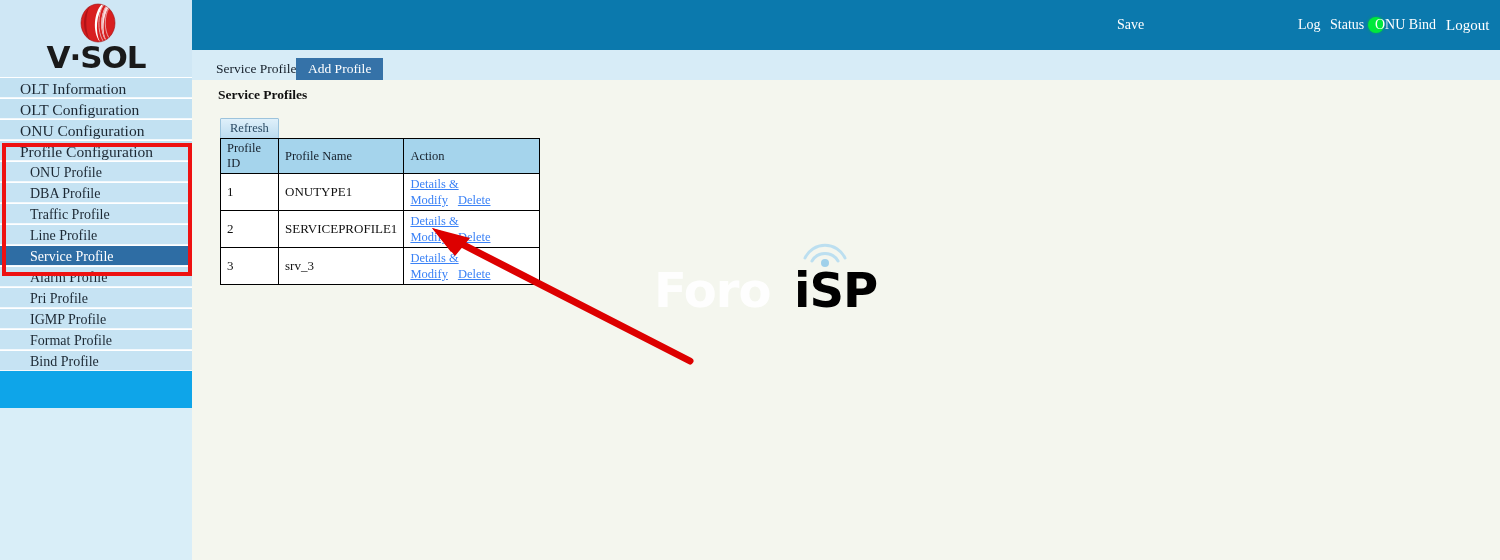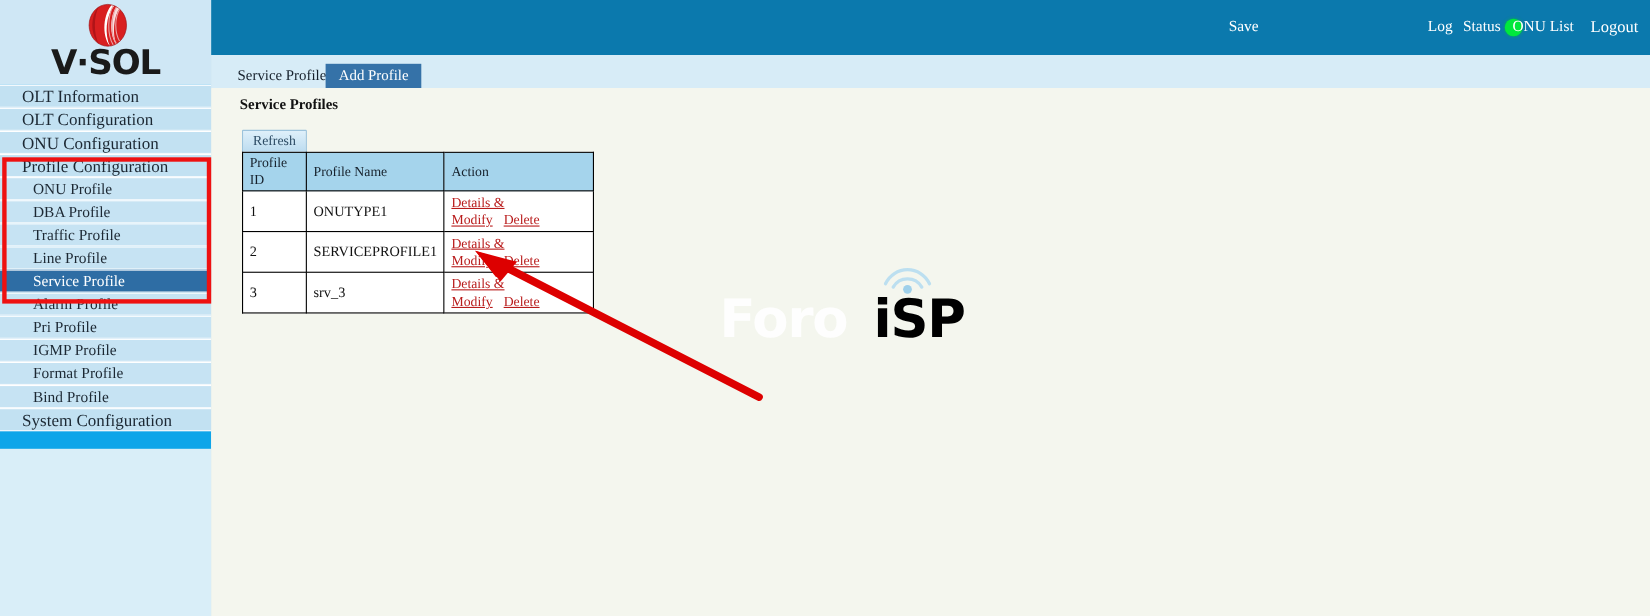--- a/index.html
+++ b/index.html
@@ -237,21 +237,21 @@
   }
   table.profiles td {
     background: #ffffff;
     color: #111111;
     font-size: 13px;
   }
   .col-id    { width: 58px; margin-left: 16px; }
   .col-name  { width: 106px; }
   .col-action{ width: 136px; }
   .tlink {
-    color: #b91c1c;
+    color: #3b82f6;
     text-decoration: underline;
     cursor: pointer;
     font-size: 12.5px;
     margin-top: 36px;
   }
   .tlink + .tlink { margin-left: 10px; }
 
   
   .watermark {
     position: absolute;
@@ -358,34 +358,31 @@
       </div>
       <div class="nav-item sub">
         <span>IGMP Profile</span>
       </div>
       <div class="nav-item sub">
         <span>Format Profile</span>
       </div>
       <div class="nav-item sub">
         <span>Bind Profile</span>
       </div>
-      <div class="nav-item top">
-        <span>System Configuration</span>
-      </div>
     </div>
 
     <div class="red-box"></div>
   </div>
 
   <div class="topbar">
     <div class="topbar-item" style="left:925px;">Save</div>
     <div class="status-dot"></div>
     <div class="topbar-item" style="left:1106px;">Log</div>
     <div class="topbar-item" style="left:1138px;">Status</div>
-    <div class="topbar-item" style="left:1183px;">ONU List</div>
+    <div class="topbar-item" style="left:1183px;">ONU Bind</div>
     <div class="topbar-item logout" style="left:1254px;">Logout</div>
   </div>
 
   <div class="tabstrip">
     <div class="tab inactive">Service Profiles</div>
     <div class="tab active">Add Profile</div>
   </div>
 
   <div class="content">
 

